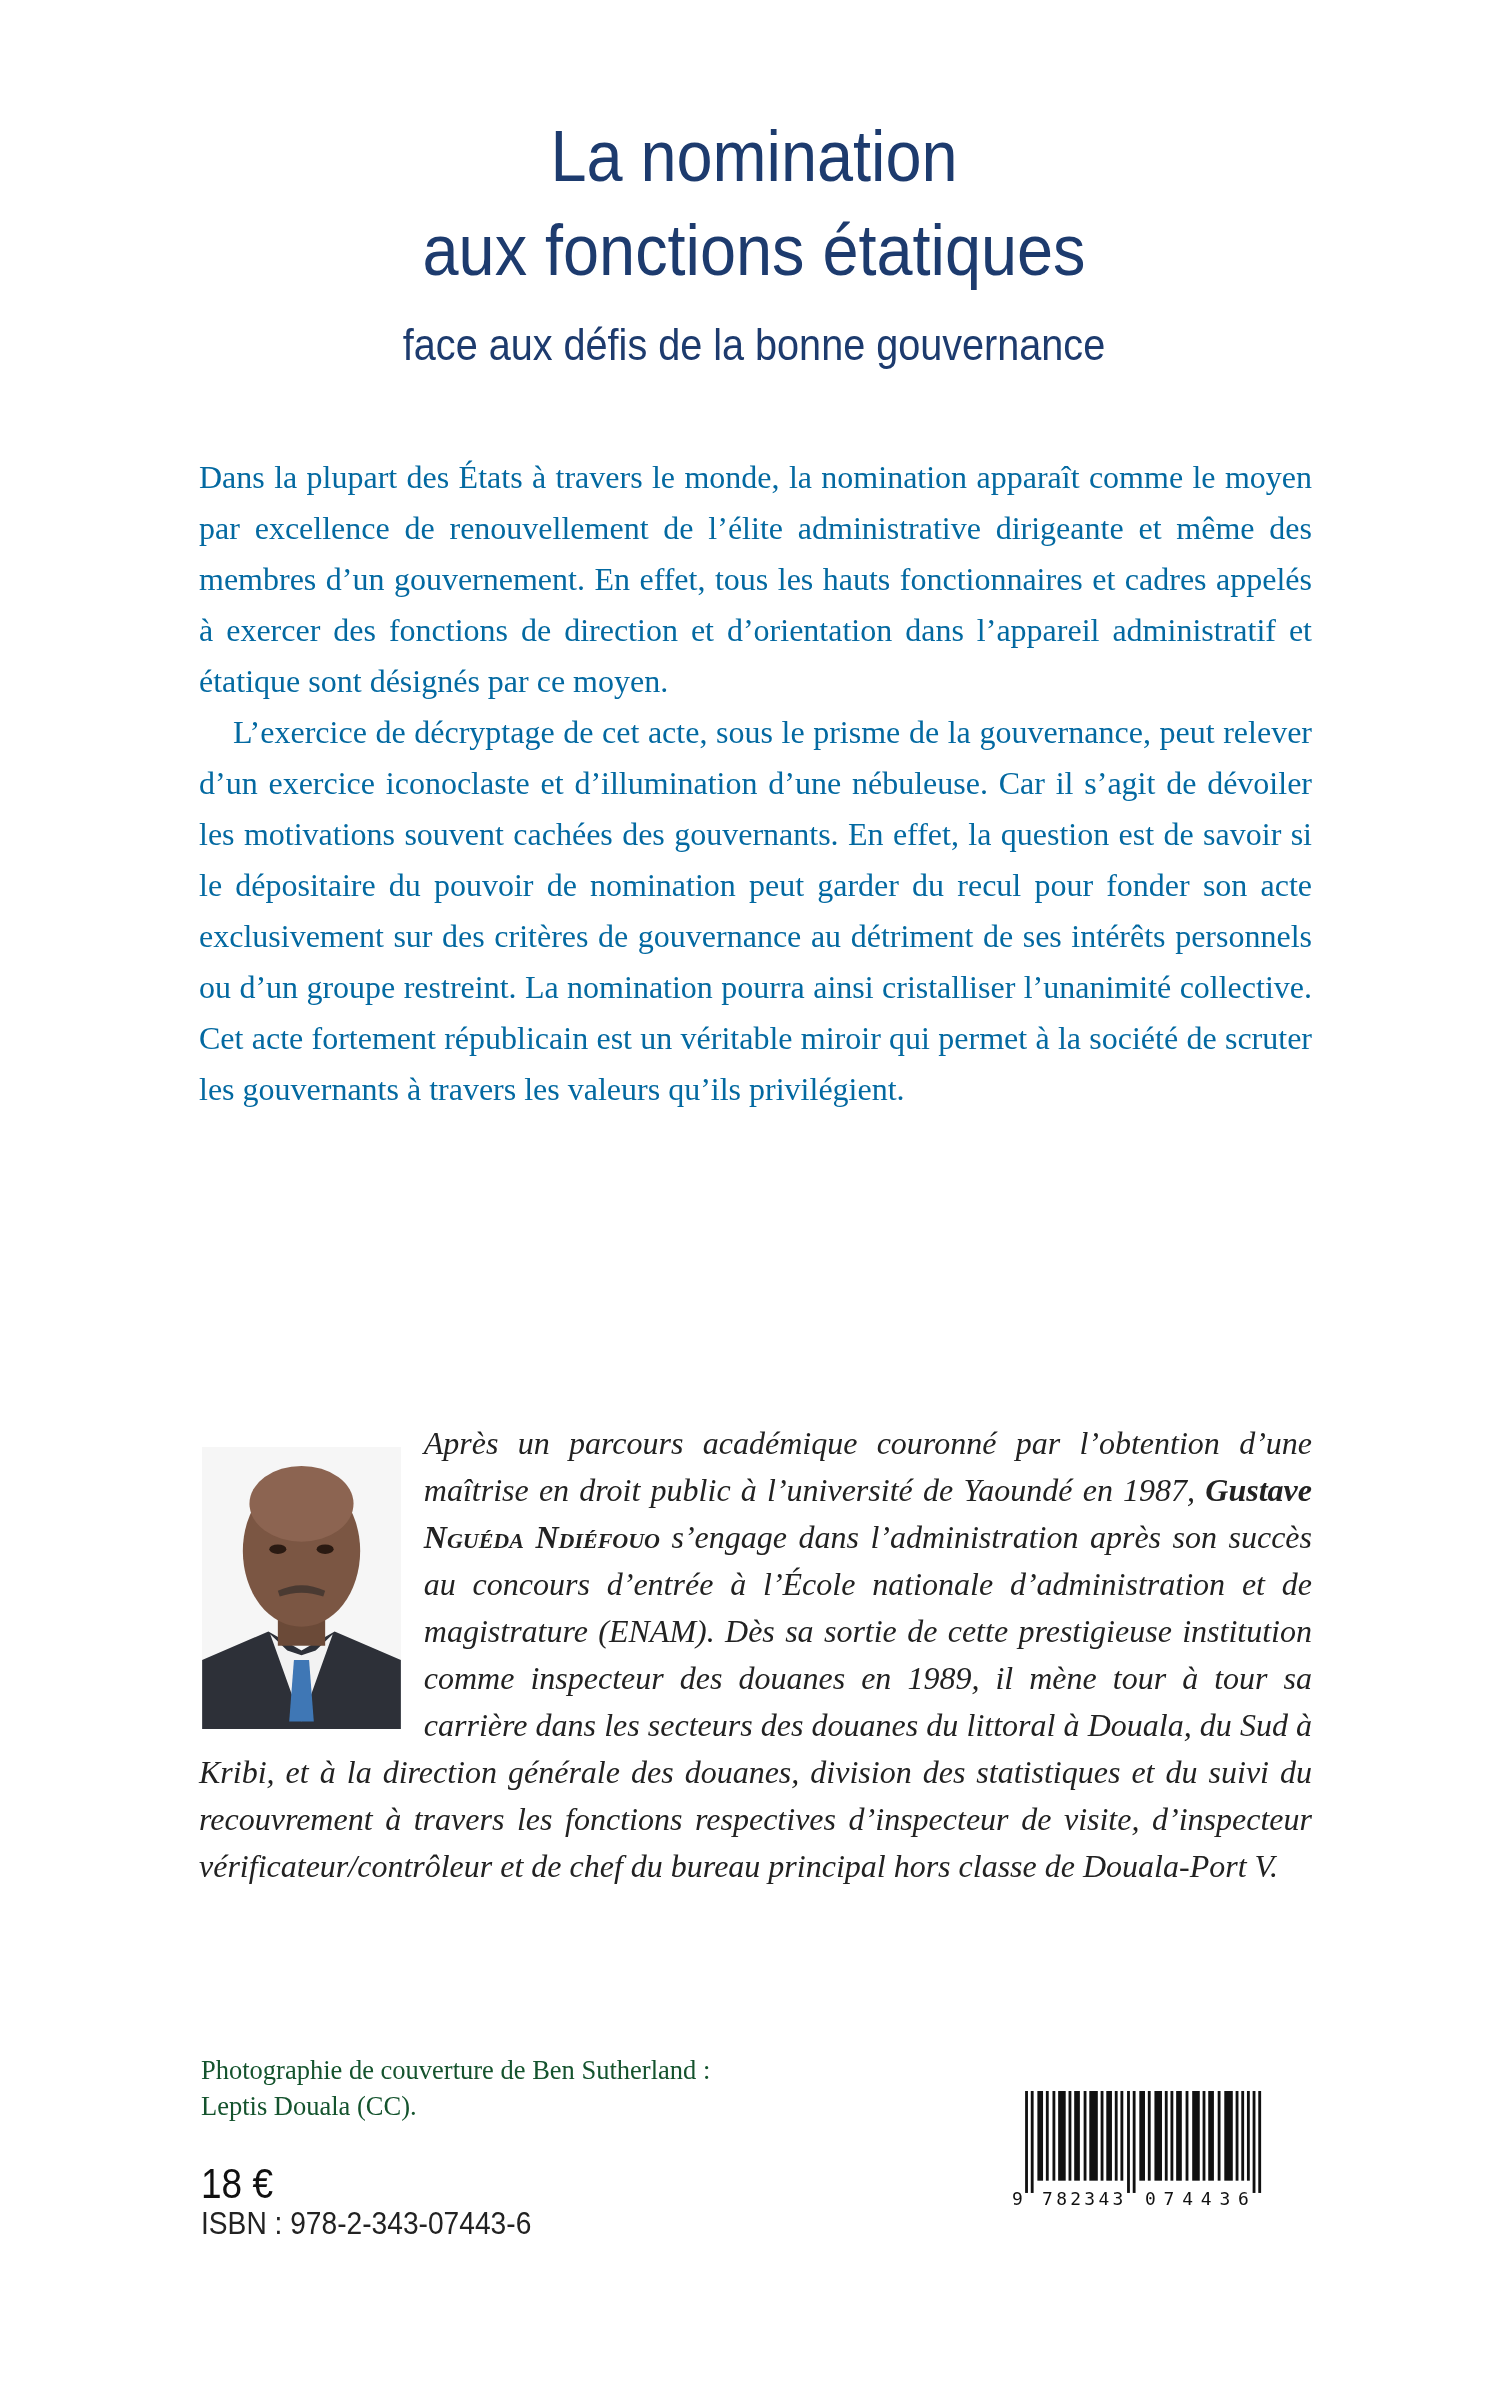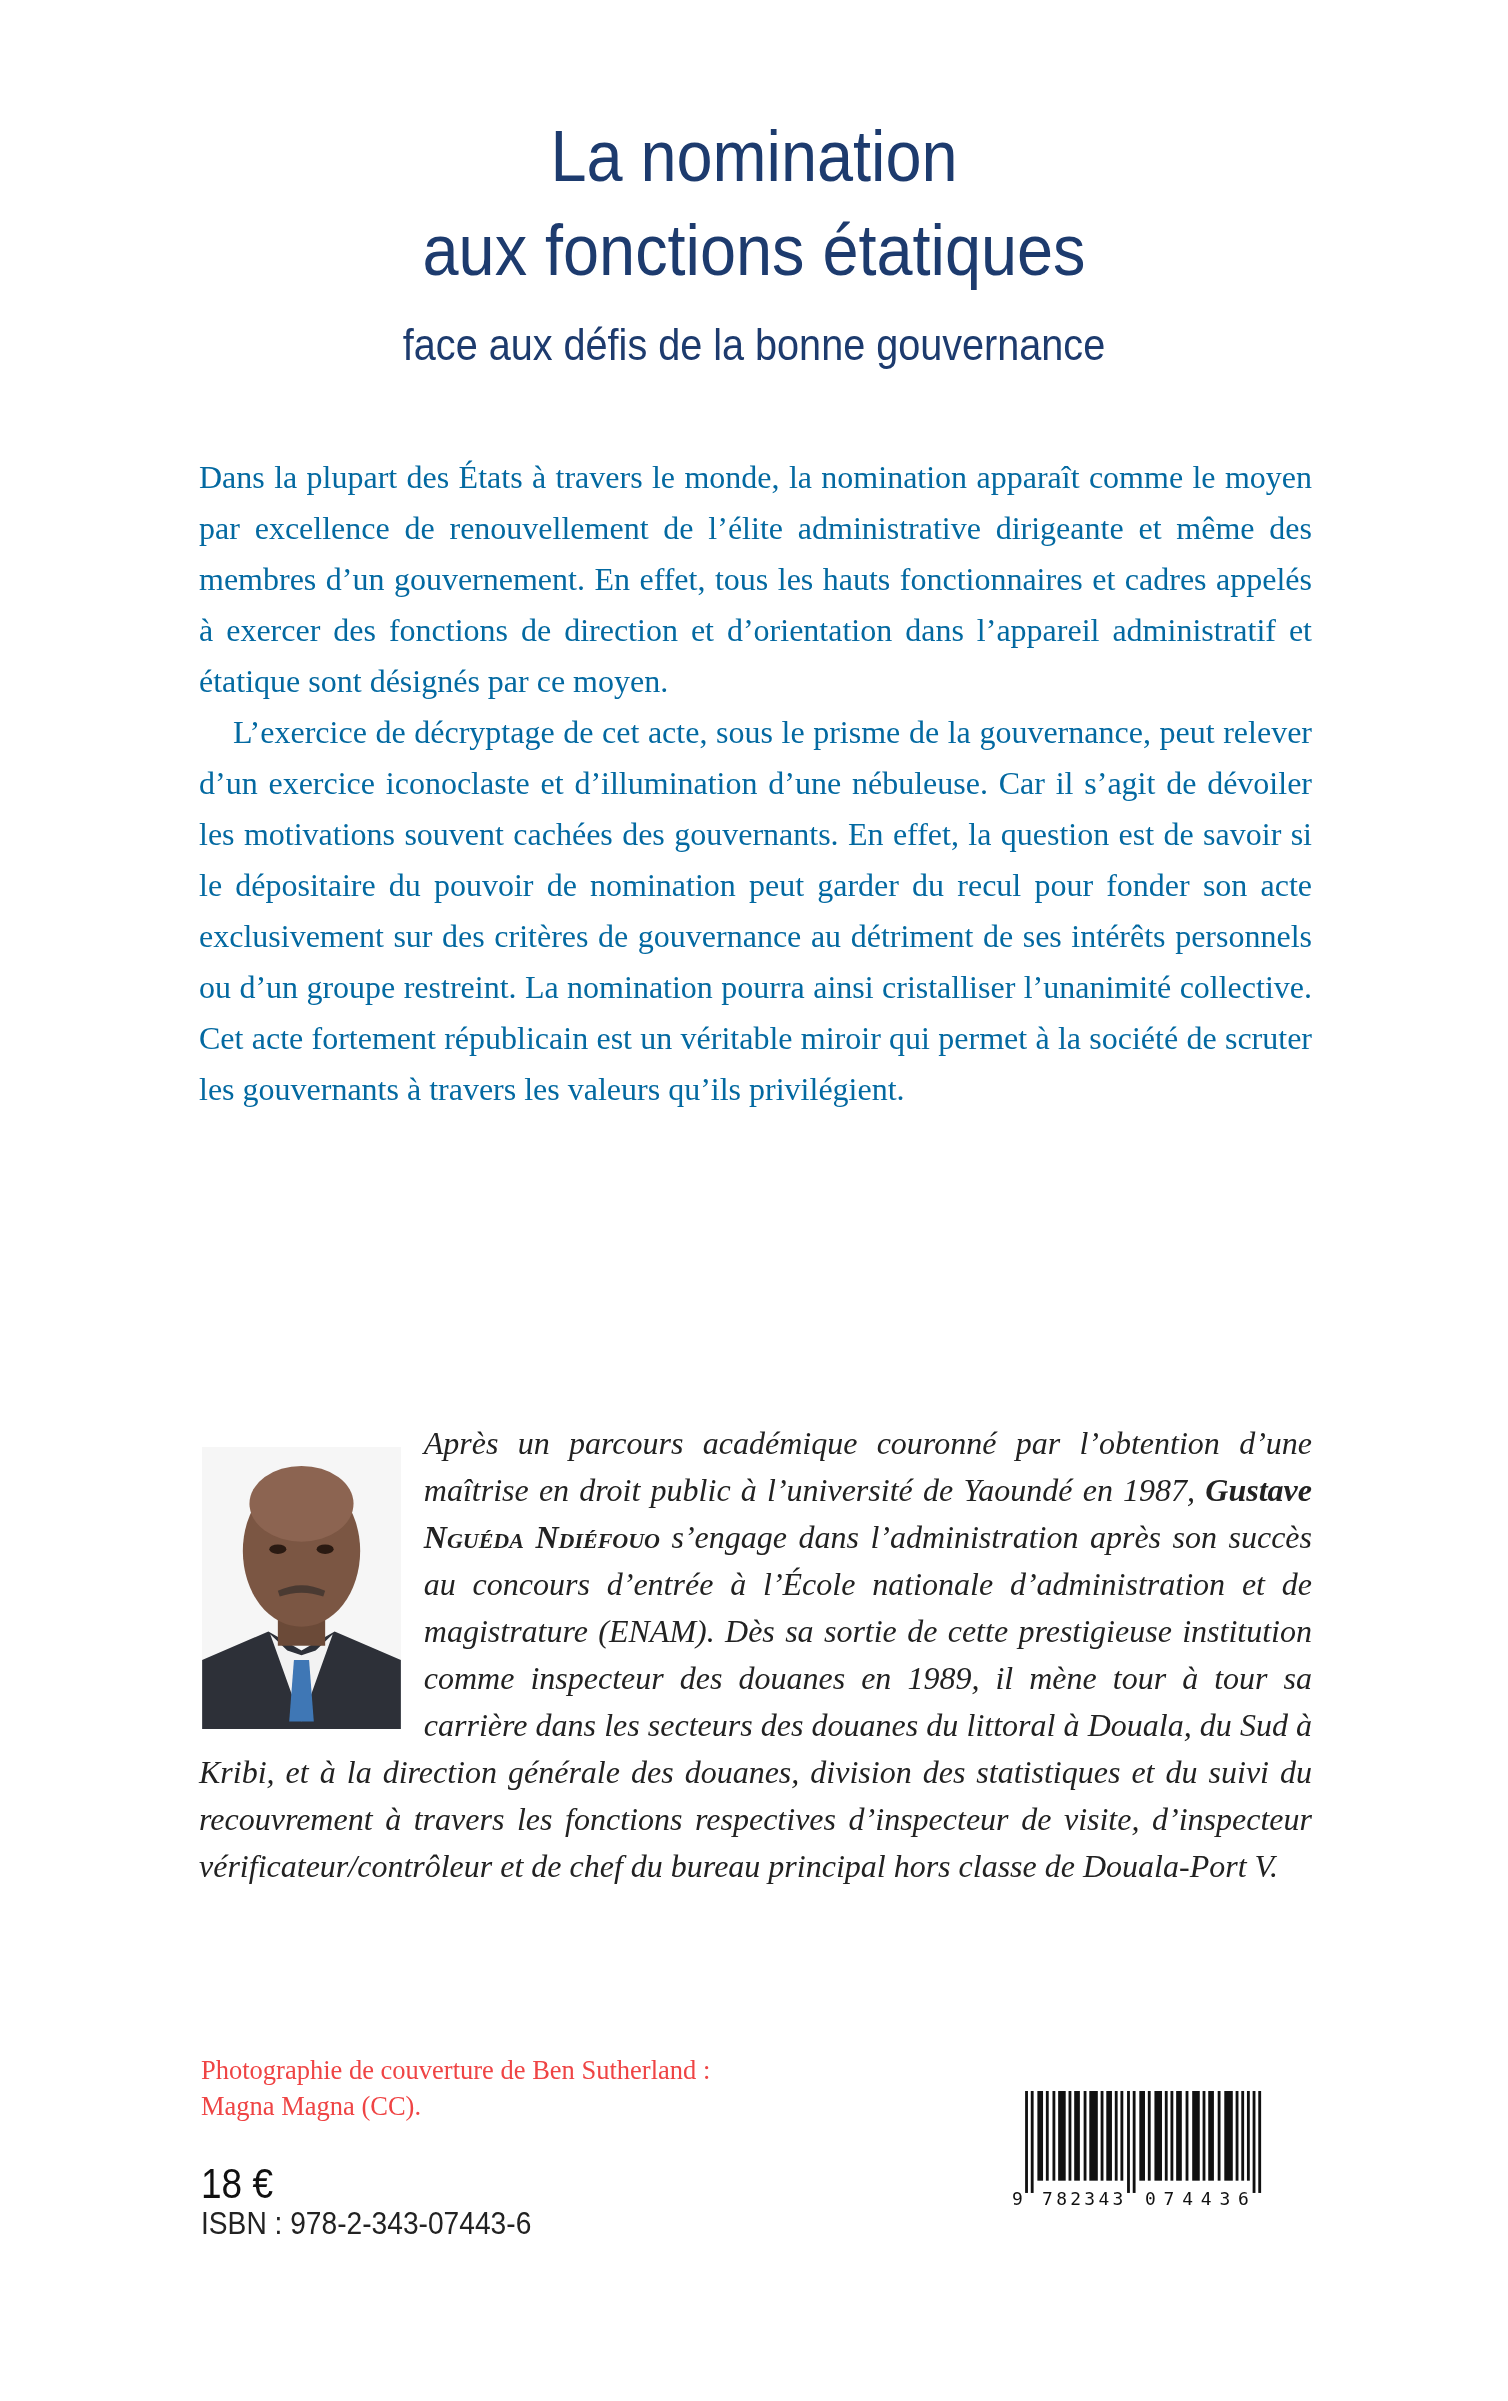--- a/index.html
+++ b/index.html
@@ -8,21 +8,21 @@
   #t1{top:114px;font-size:72px;line-height:85px;}
   #t2{top:208px;font-size:72px;line-height:85px;}
   #t3{top:318px;font-size:44px;line-height:53px;}
   #body{position:absolute;left:199px;width:1113px;top:452px;font-family:"Liberation Serif",serif;font-size:32px;line-height:51px;color:#0369a1;text-align:justify;}
   #body p{margin:0;}
   #body p + p{text-indent:34px;}
   #bio{position:absolute;left:199px;width:1113px;top:1380px;font-family:"Liberation Serif",serif;font-style:italic;font-size:32px;line-height:47px;color:#222;text-align:justify;margin-top:40px;}
   #photo{float:left;width:199px;height:282px;margin:26.5px 23px 0 2.8px;position:relative;background:#f4f4f4;overflow:hidden;}
   .name{font-weight:bold;}
   .sc{font-variant:small-caps;}
-  #credit{position:absolute;left:201px;top:2052px;font-family:"Liberation Serif",serif;font-size:26.5px;line-height:36px;color:#ef4444;}
+  #credit{position:absolute;left:201px;top:2052px;font-family:"Liberation Serif",serif;font-size:26.5px;line-height:36px;color:#14532d;}
   #price{position:absolute;left:201px;top:2161px;font-family:"Liberation Sans",sans-serif;font-size:42px;line-height:45px;color:#111;transform:scaleX(0.88);transform-origin:left;}
   #isbn{position:absolute;left:201px;top:2205px;font-family:"Liberation Sans",sans-serif;font-size:32px;line-height:36px;color:#222;transform:scaleX(0.88);transform-origin:left;}
   #barcode{position:absolute;left:1008px;top:2091px;width:274px;height:118px;}
 </style>
 </head>
 <body>
 
 <div id="page">
   <div class="title" id="t1">La nomination</div>
   <div class="title" id="t2">aux fonctions étatiques</div>
@@ -46,21 +46,21 @@
         <ellipse cx="80" cy="108" rx="9" ry="5" fill="#2a1a12"></ellipse>
         <ellipse cx="130" cy="108" rx="9" ry="5" fill="#2a1a12"></ellipse>
         <path d="M80 152 Q105 140 130 152 L128 158 Q105 150 82 158 Z" fill="#4a3a32"></path>
       </svg>
     </div>
     <span>Après un parcours académique couronné par l’obtention d’une maîtrise en droit public à l’université de Yaoundé en 1987, </span><span class="name"><span>Gustave</span> <span class="sc">Nguéda Ndiéfouo</span></span><span> s’engage dans l’administration après son succès au concours d’entrée à l’École nationale d’administration et de magistrature (ENAM). Dès sa sortie de cette prestigieuse institution comme inspecteur des douanes en 1989, il mène tour à tour sa carrière dans les secteurs des douanes du littoral à Douala, du Sud à Kribi, et à la direction générale des douanes, division des statistiques et du suivi du recouvrement à travers les fonctions respectives d’inspecteur de visite, d’inspecteur vérificateur/contrôleur et de chef du bureau principal hors classe de Douala-Port V.</span>
   </div>
 
   <div id="credit">
     <div>Photographie de couverture de Ben Sutherland :</div>
-    <div>Magna Magna (CC).</div>
+    <div>Leptis Douala (CC).</div>
   </div>
 
   <div id="price">18 €</div>
   <div id="isbn">ISBN : 978-2-343-07443-6</div>
 
   <div id="barcode">
     <svg width="274" height="118" viewBox="0 0 290 125">
       <g fill="#111">
         <rect x="18" y="0" width="3" height="108"></rect>
           <rect x="24" y="0" width="3" height="108"></rect>

